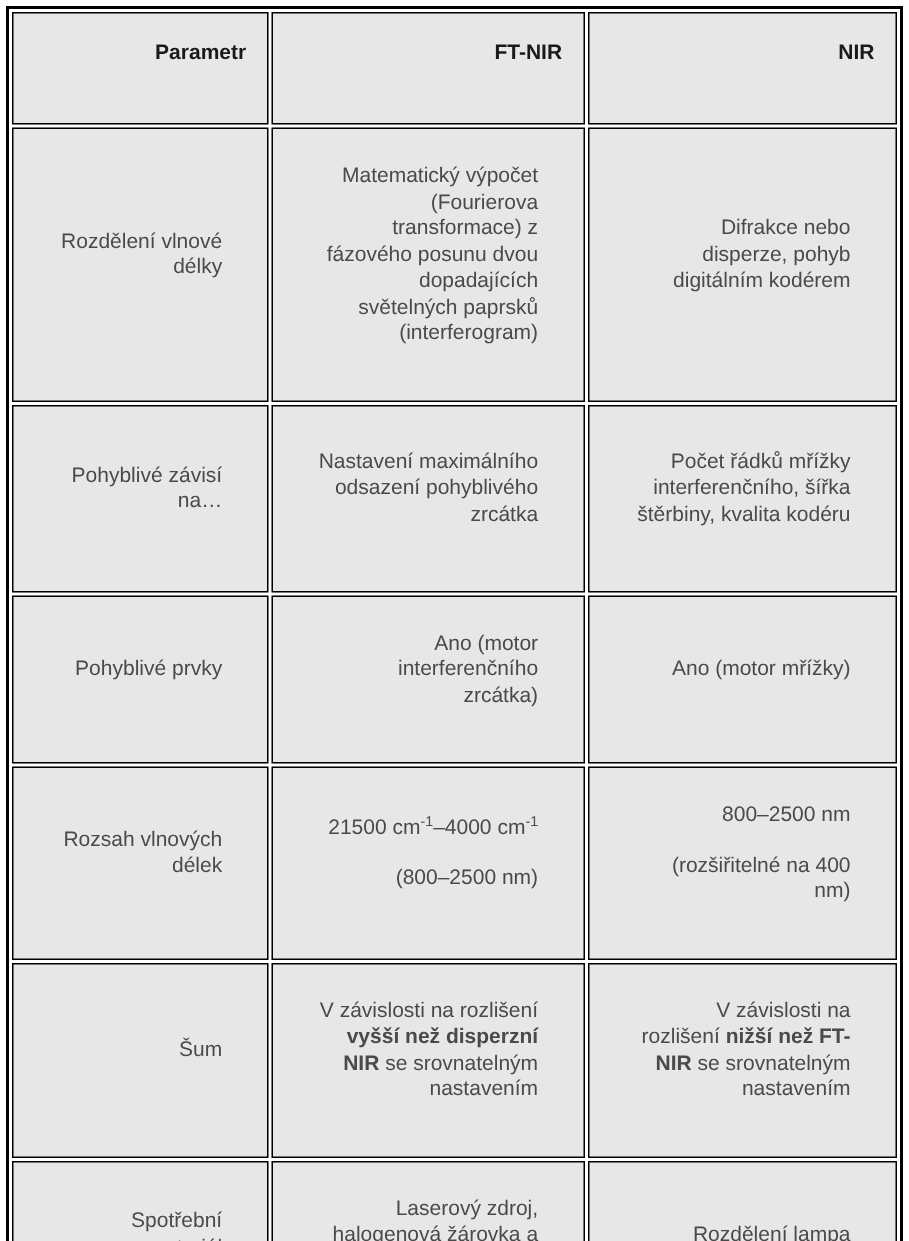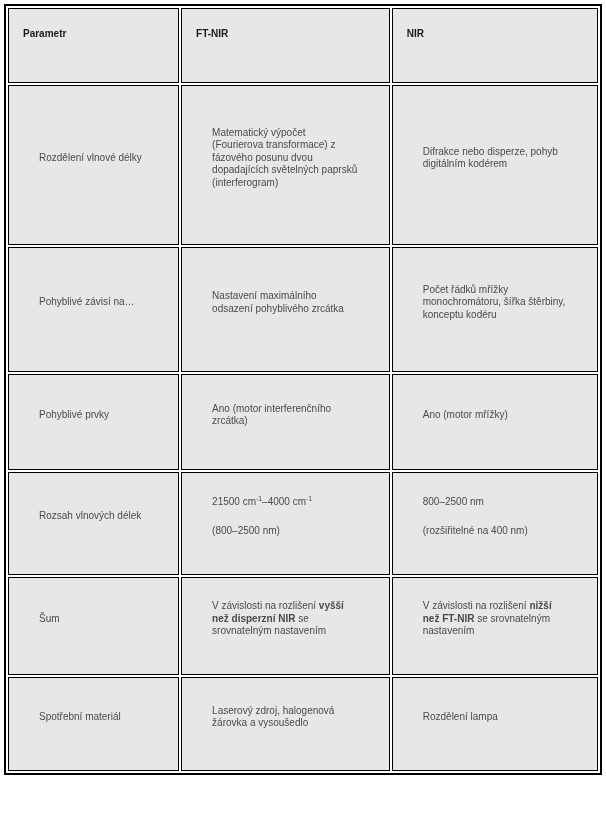--- a/index.html
+++ b/index.html
@@ -26,24 +26,24 @@
     border: 2px solid var(--border-color);
     background: var(--page-bg);
     table-layout: fixed;
   }
   col.c-param  { width: 29.2%; }
   col.c-ftnir  { width: 35.6%; }
   col.c-nir    { width: 35.2%; }
   th, td {
     border: 1px solid var(--border-color);
     background: var(--cell-bg);
-    text-align: left;
+    text-align: right;
     vertical-align: middle;
     padding: 6px 14px 20px 14px;
-    font-size: 10px;
+    font-size: 14px;
     line-height: 1.25;
     color: var(--text-color);
     overflow: hidden;
   }
   th {
     font-weight: bold;
     color: var(--header-text);
     height: 75px;
     padding-bottom: 28px;
   }
@@ -90,21 +90,21 @@
           </td>
         </tr>
         <tr>
           <td>
             <p class="para"><span>Pohyblivé závisí na…</span></p>
           </td>
           <td>
             <p class="para"><span>Nastavení maximálního odsazení pohyblivého zrcátka</span></p>
           </td>
           <td>
-            <p class="para"><span>Počet řádků mřížky monochromátoru, šířka štěrbiny, konceptu kodéru</span></p>
+            <p class="para"><span>Počet řádků mřížky interferenčního, šířka štěrbiny, kvalita kodéru</span></p>
           </td>
         </tr>
         <tr>
           <td>
             <p class="para"><span>Pohyblivé prvky</span></p>
           </td>
           <td>
             <p class="para"><span>Ano (motor interferenčního zrcátka)</span></p>
           </td>
           <td>

